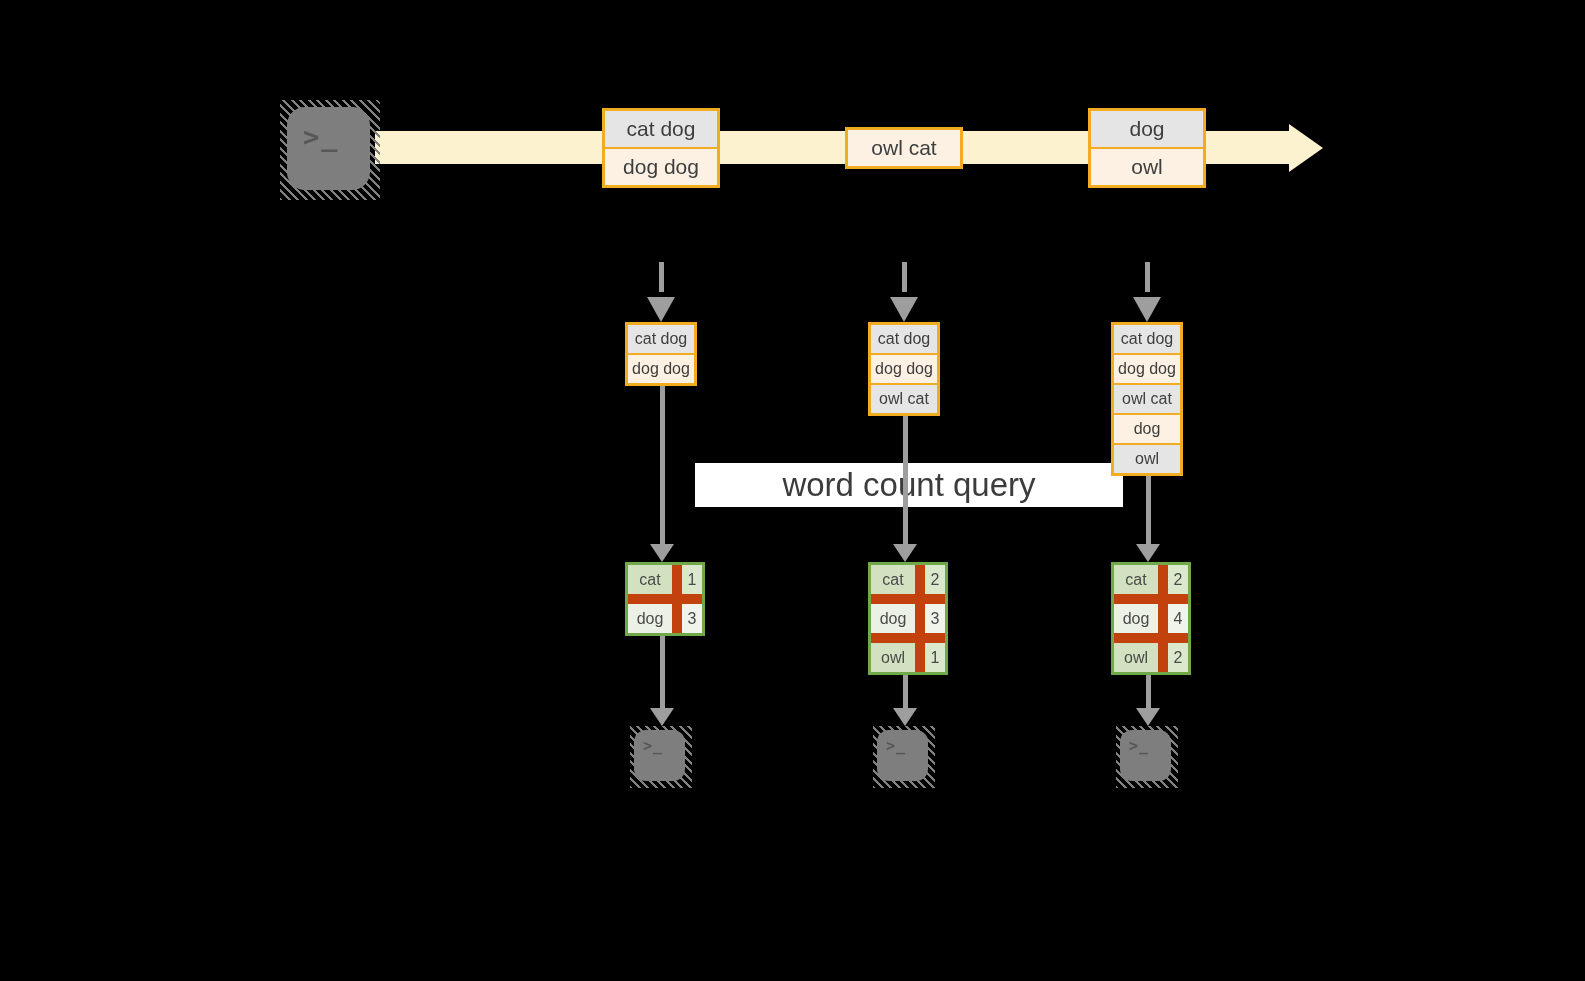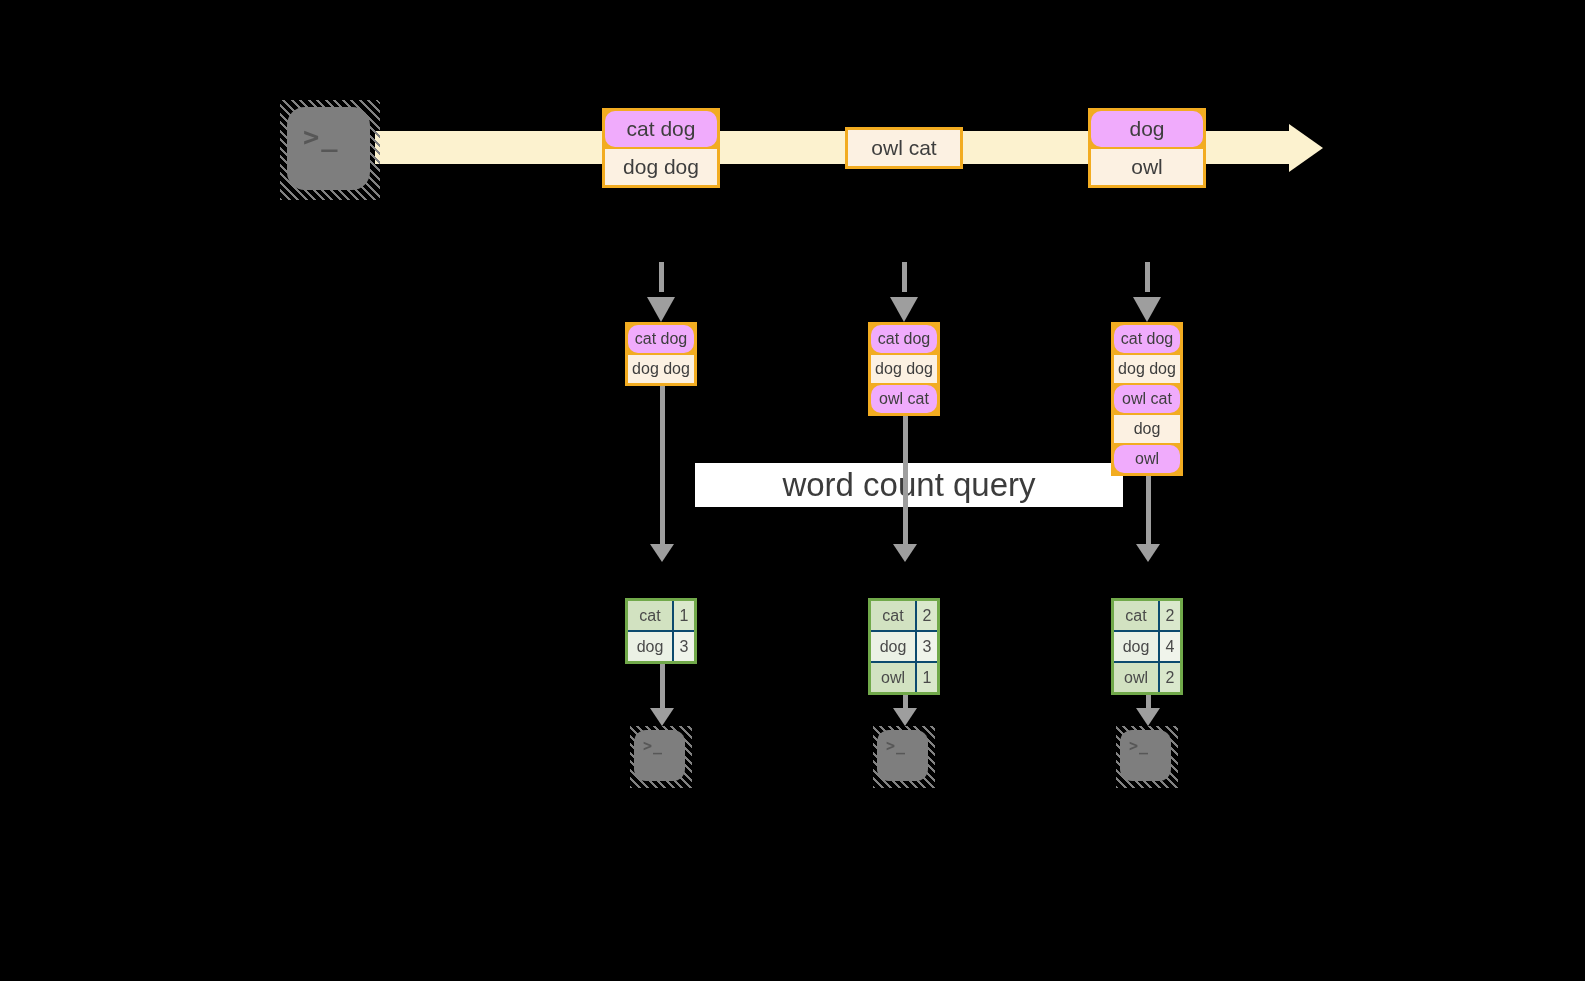--- a/index.html
+++ b/index.html
@@ -15,26 +15,26 @@
 
   
   .obox { position:absolute; border:3px solid #F2AC21; background:#F2AC21;
           display:flex; flex-direction:column; gap:2px; z-index:3; }
   .obox .row { display:flex; align-items:center; justify-content:center;
           color:#3E3E3E; }
   .sbox { width:112px; }
   .sbox .row { height:36px; font-size:21px; }
   .abox { width:66px; }
   .abox .row { height:28px; font-size:16px; }
-  .row-a { background:#f0abfc;border-radius:10px; }
+  .row-a { background:#e5e5e5; }
   .row-b { background:#FCF1E2; }
 
   
-  .gtable { position:absolute; border:3px solid #71A94A; background:#0c4a6e;
-          display:grid; grid-template-columns:44px 20px; gap:2px; z-index:3;margin-top:36px; }
+  .gtable { position:absolute; border:3px solid #71A94A; background:#c2410c;
+          display:grid; grid-template-columns:44px 20px; gap:10px; z-index:3; }
   .gtable .cell { height:29px; display:flex; align-items:center; justify-content:center;
           font-size:16px; color:#4A4A4A; }
   .gw-a { background:#D2E2C1; } .gn-a { background:#DAE8CC; }
   .gw-b { background:#EBF1E5; } .gn-b { background:#F0F4EB; }
 
   
   .term { position:absolute; z-index:3;
           background:repeating-linear-gradient(45deg,#828282 0 2px,transparent 2px 6px); }
   .term-inner { position:absolute; background:#7E7E7E; }
   .term-lg .term-inner { inset:7px 10px 10px 7px; border-radius:18px; }

